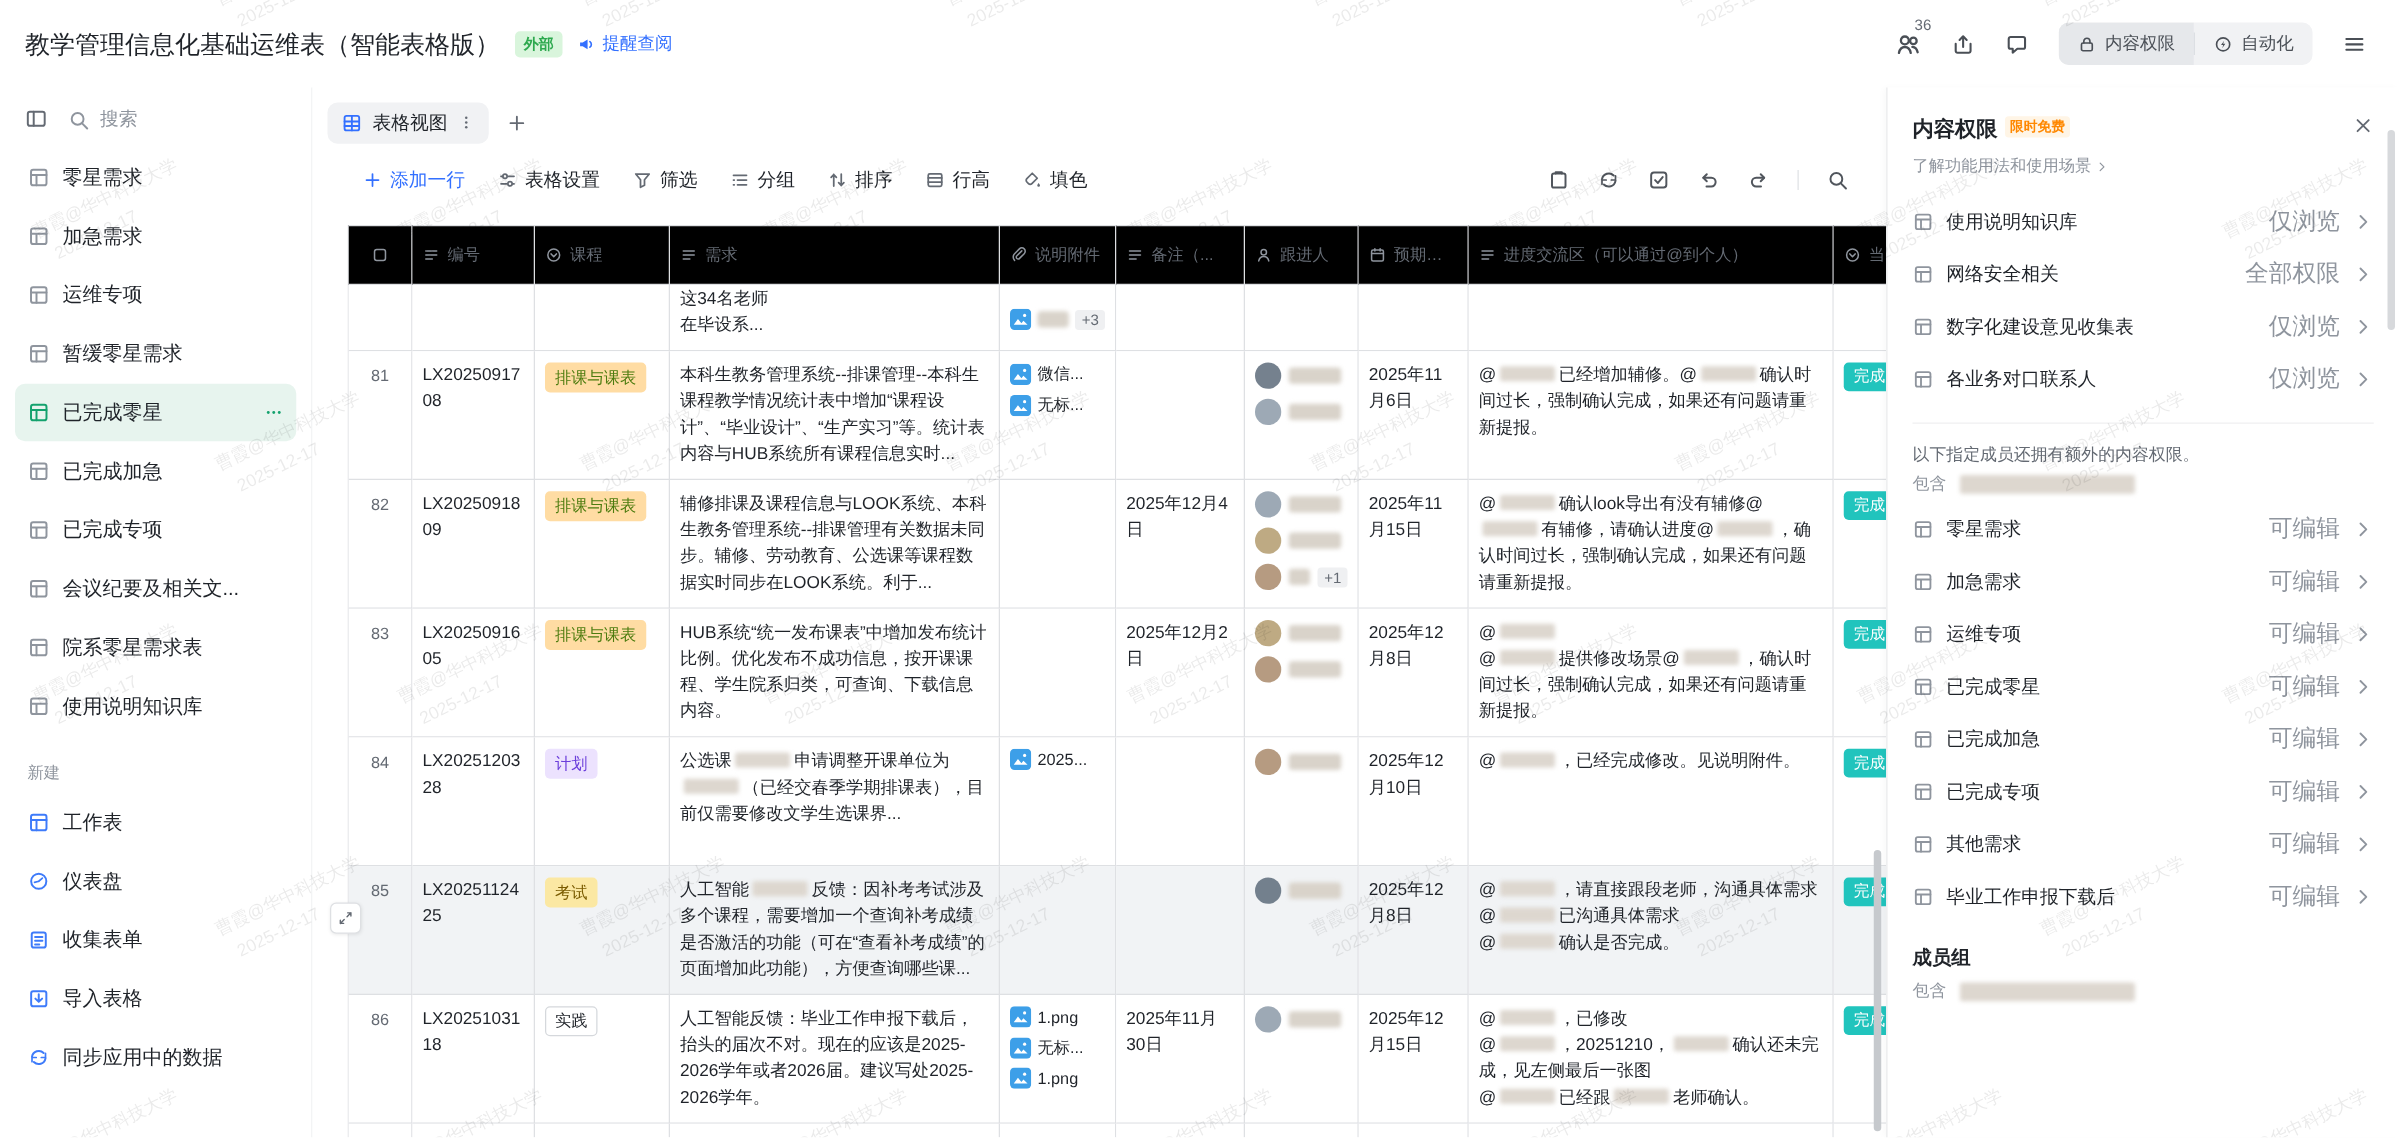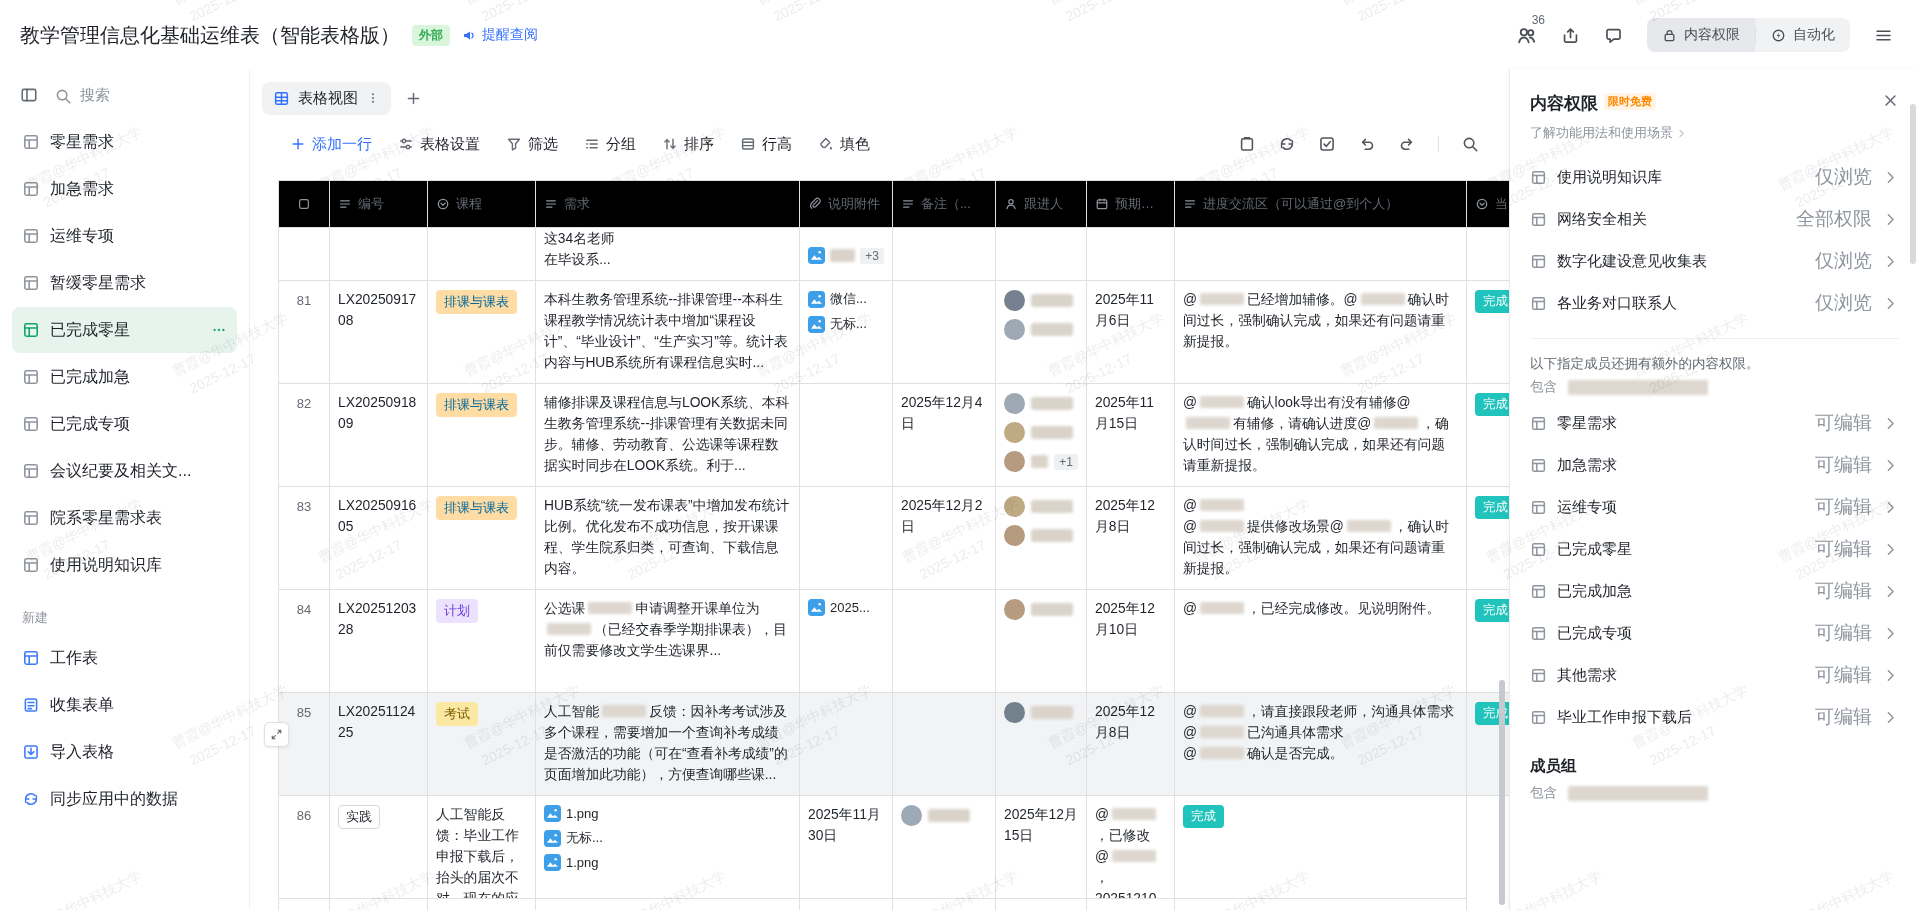--- a/index.html
+++ b/index.html
@@ -72,21 +72,21 @@
 .hl{overflow:hidden;text-overflow:ellipsis}
 .trow.data .tcell{height:103px}
 .trow.partial .tcell{height:53px;display:flex;flex-direction:column;justify-content:flex-end;align-items:flex-start}
 .trow.sliver .tcell{height:9px;border-bottom:none}
 .trow.sel .tcell{background:#f1f3f5}
 .cnum{color:#646a73;font-size:13px;display:flex;justify-content:center}
 .trow.data .cnum{padding-top:12px}
 .tcell.txt{font-size:13.8px;line-height:1.52}
 .idtxt{word-break:break-all;font-size:13.8px;line-height:1.5}
 .tag{display:inline-block;font-size:13px;padding:2px 8px;border-radius:4px;line-height:1.5;white-space:nowrap}
-.tag-orange{background:#ffdca3;color:#0369a1}
+.tag-orange{background:#ffdca3;color:#4d7c0f}
 .tag-purple{background:#ece2fe;color:#6b3edb}
 .tag-yellow{background:#fbe8a3;color:#7a5b00}
 .tag-plain{background:#fff;color:#1f2329;border:1px solid #d5d8dc;padding:1px 7px}
 .status{display:inline-block;background:#21c4bd;color:#fff;font-size:12.5px;padding:3px 8px;border-radius:4px;white-space:nowrap}
 .chip{display:flex;align-items:center;gap:5px;margin-bottom:7px;font-size:13px;max-width:100%}
 .cico{width:17px;height:17px;flex:none;display:inline-flex}
 .cico svg{width:100%;height:100%}
 .clabel{white-space:nowrap;overflow:hidden;text-overflow:ellipsis}
 .pluschip{display:inline-block;background:#eff0f2;border-radius:3px;padding:1px 5px;font-size:12px;color:#646a73;white-space:nowrap}
 .fol{display:flex;align-items:center;gap:6px;margin-bottom:8px}
@@ -318,20 +318,29 @@
               <svg viewBox="0 0 16 16" fill="none" stroke="currentColor" stroke-width="1.4" stroke-linecap="round" stroke-linejoin="round">
                 <rect x="2.5" y="2.5" width="11" height="11" rx="1.5"></rect>
                 <path d="M2.5 6.2h11M6.4 6.2v7.3"></path>
               </svg>
             </span>
             <span class="lbl">工作表</span>
           </div>
           <div class="snav-item new">
             <span class="i ">
               <svg viewBox="0 0 16 16" fill="none" stroke="currentColor" stroke-width="1.4" stroke-linecap="round" stroke-linejoin="round">
+                <circle cx="8" cy="8" r="5.4"></circle>
+                <path d="M8 8l2.6-2.2M8 8l-3 .8" stroke-width="1.2"></path>
+              </svg>
+            </span>
+            <span class="lbl">仪表盘</span>
+          </div>
+          <div class="snav-item new">
+            <span class="i ">
+              <svg viewBox="0 0 16 16" fill="none" stroke="currentColor" stroke-width="1.4" stroke-linecap="round" stroke-linejoin="round">
                 <rect x="3" y="2.6" width="10" height="10.8" rx="1.5"></rect>
                 <path d="M5.4 5.8h5.2M5.4 8.6h5.2M5.4 11.2h3"></path>
               </svg>
             </span>
             <span class="lbl">收集表单</span>
           </div>
           <div class="snav-item new">
             <span class="i ">
               <svg viewBox="0 0 16 16" fill="none" stroke="currentColor" stroke-width="1.4" stroke-linecap="round" stroke-linejoin="round">
                 <rect x="2.6" y="2.6" width="10.8" height="10.8" rx="1.5"></rect>
@@ -734,20 +743,21 @@
                     <span class="fava" style="background:#5d6b7a"></span>
                     <span class="fname"></span>
                   </div>
                 </div>
                 <div class="tcell txt">2025年12月8日</div>
                 <div class="tcell txt">@<span class="blur"></span>，请直接跟段老师，沟通具体需求<br>@<span class="blur"></span>已沟通具体需求<br>@<span class="blur"></span>确认是否完成。</div>
                 <div class="tcell"><span class="status">完成</span></div>
               </div>
               <div class="trow data">
                 <div class="tcell c0 cnum">86</div>
+                <div class="tcell"><span class="idtxt">LX2025103118</span></div>
                 <div class="tcell"><span class="tag tag-plain">实践</span></div>
                 <div class="tcell txt">人工智能反馈：毕业工作申报下载后，抬头的届次不对。现在的应该是2025-2026学年或者2026届。建议写处2025-2026学年。</div>
                 <div class="tcell">
                   <div class="chip">
                     <span class="cico">
                       <svg viewBox="0 0 16 16">
                         <rect width="16" height="16" rx="3.5" fill="#3d9fe8"></rect>
                         <circle cx="11" cy="5" r="1.2" fill="#fff"></circle>
                         <path d="M2.8 12l3.2-4.3 2.6 3.2 1.5-1.8 3.1 2.9z" fill="#fff"></path>
                       </svg>

